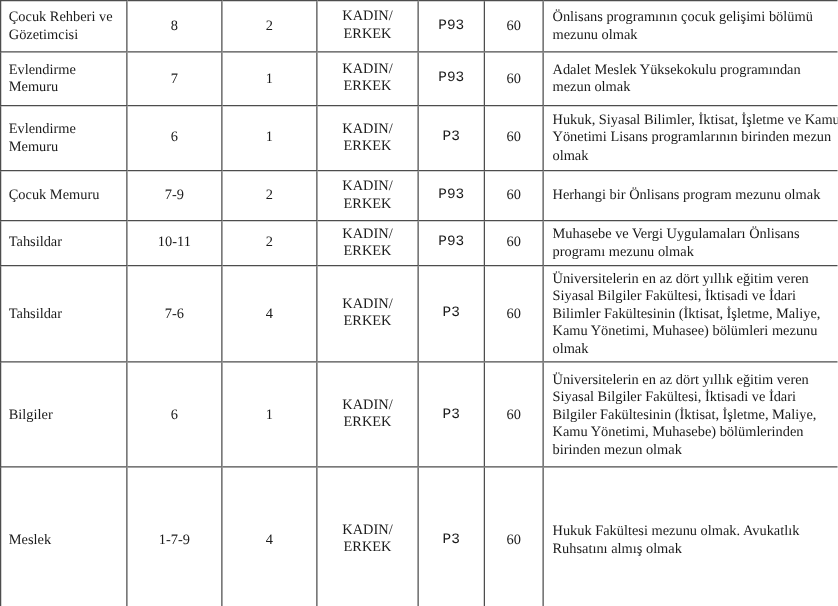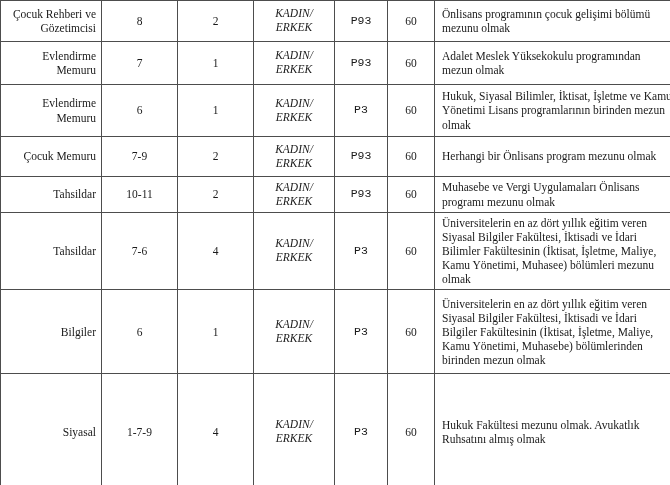--- a/index.html
+++ b/index.html
@@ -29,29 +29,29 @@
     font-size: 11.5px;
     line-height: 1.22;
   }
   #doc-table tr td:first-child {
     border-left: 1px solid #4d4d4d;
   }
   
   .c-title   { width: 100px; }
   .c-grade   { width: 75px;  }
   .c-count   { width: 75px;  }
-  .c-gender  { width: 80px; font-style: italic;  }
+  .c-gender  { width: 80px;  }
   .c-code    { width: 52px; font-family: Liberation Mono, monospace;  }
   .c-score   { width: 46px;  }
   .c-req     { width: 242px; border-right: none; }
 
   .cell-inner {
     padding: 3px 5px 3px 6px;
   }
-  .c-title .cell-inner   { text-align: right; }
+  .c-title .cell-inner   { text-align: left; }
   .c-grade .cell-inner,
   .c-count .cell-inner,
   .c-gender .cell-inner,
   .c-code .cell-inner,
   .c-score .cell-inner   { text-align: center; padding-left: 2px; padding-right: 2px; }
   .c-req .cell-inner     { text-align: left; padding-left: 7px; padding-right: 4px; }
 
   .c-gender .cell-inner  { line-height: 1.18; }
 </style>
 </head>
@@ -223,21 +223,21 @@
       <td class="c-score">
           <div class="cell-inner">60</div>
         </td>
       <td class="c-req">
           <div class="cell-inner">Üniversitelerin en az dört yıllık eğitim veren Siyasal Bilgiler Fakültesi, İktisadi ve İdari Bilgiler Fakültesinin (İktisat, İşletme, Maliye, Kamu Yönetimi, Muhasebe) bölümlerinden birinden mezun olmak</div>
         </td>
     </tr>
 
     <tr style="height:116px">
       <td class="c-title">
-          <div class="cell-inner">Siyasal</div>
+          <div class="cell-inner">Meslek</div>
         </td>
       <td class="c-grade">
           <div class="cell-inner">1-7-9</div>
         </td>
       <td class="c-count">
           <div class="cell-inner">4</div>
         </td>
       <td class="c-gender">
           <div class="cell-inner"><span>KADIN/</span><br><span>ERKEK</span></div>
         </td>

